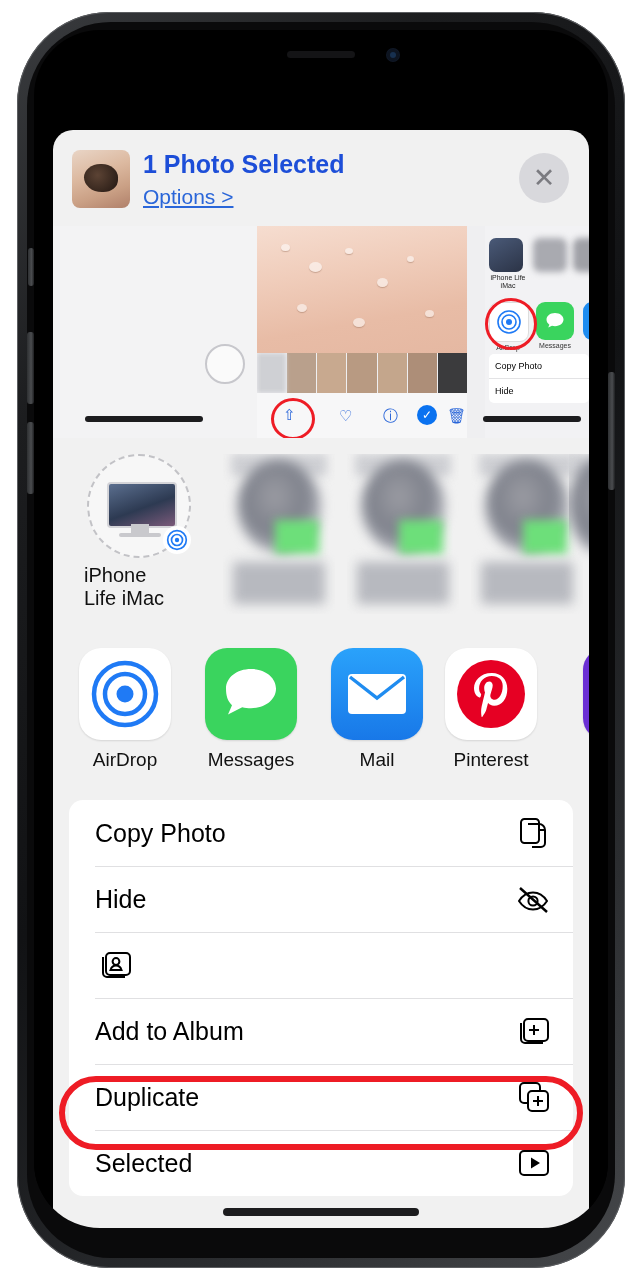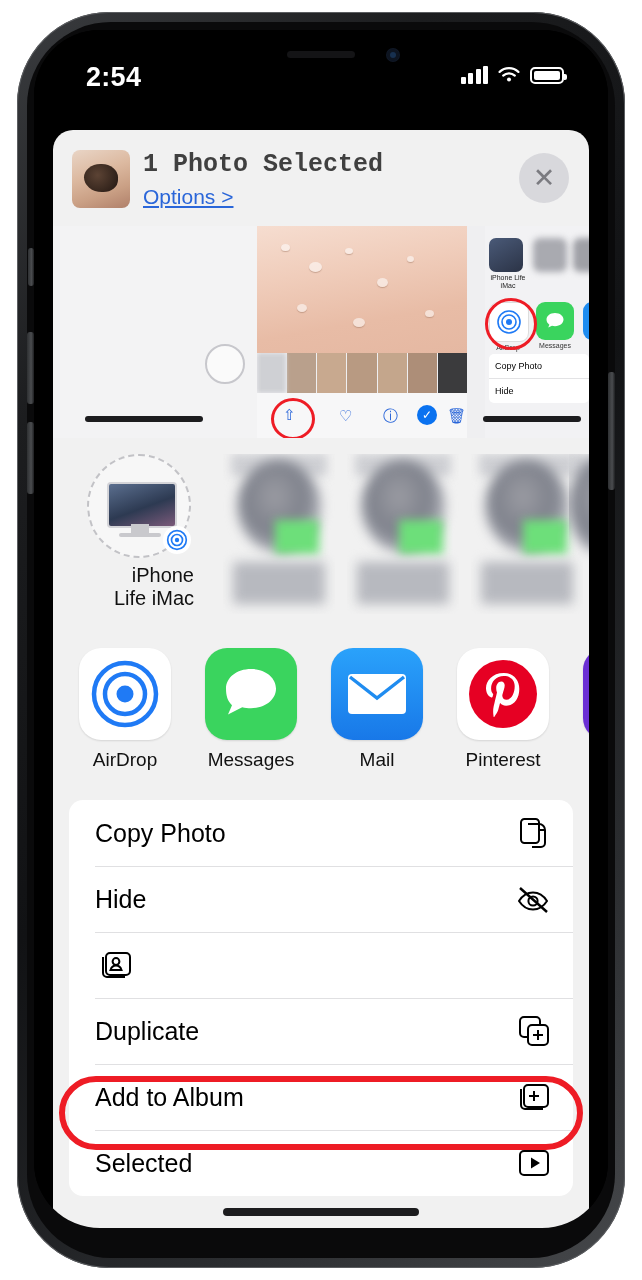--- a/index.html
+++ b/index.html
@@ -188,22 +188,21 @@
     width: 34px; height: 28px;
     border-radius: 50% 50% 45% 55%;
     background: radial-gradient(circle at 40% 40%, #5c4334, #2d1f18 80%);
   }
   #header-title {
     position: absolute;
     left: 90px;
     top: 20px;
     font-size: 25px;
     font-weight: bold;
-    color: #404040;
-    font-family: Liberation Mono, monospace;
+    color: #1d4ed8;
   }
   #header-options {
     position: absolute;
     left: 90px;
     top: 55px;
     font-size: 21px;
     color: #2a66d9;
     text-decoration: underline;
   }
   #close-button {
@@ -282,21 +281,21 @@
   #inset-list { position: absolute; left: 436px; top: 128px; width: 100px; background: #fff; border-radius: 5px; }
   .inset-list-row { height: 24px; font-size: 9px; color: #000; display: flex; align-items: center; padding-left: 6px; border-bottom: 1px solid #e3e3e5; }
 
   
   #people-row {
     position: absolute;
     left: 0; top: 308px; width: 536px; height: 188px;
     background: #f1f1f1;
   }
   #person-imac {
-    position: absolute; left: 31px; top: 16px; width: 110px; text-align: right;
+    position: absolute; left: 31px; top: 16px; width: 110px; text-align: left;
   }
   #imac-circle {
     width: 104px; height: 104px; border-radius: 50%;
     background: #f7f7f7;
     border: 2px dashed #c2c2c6;
     position: relative;
     margin: 0 auto;
     box-sizing: border-box;
   }
   #imac-screen {
@@ -406,39 +405,20 @@
 <div id="phone-frame">
   <div id="phone-frame-inner-edge"></div>
   <div class="side-btn" id="btn-silent"></div>
   <div class="side-btn" id="btn-volume-up"></div>
   <div class="side-btn" id="btn-volume-down"></div>
   <div class="side-btn" id="btn-power"></div>
 </div>
 
 <div id="screen">
 
-  <div id="status-bar">
-    <div id="status-time">2:54</div>
-    <div id="status-right">
-      <span class="sig-bars">
-          <i></i>
-          <i></i>
-          <i></i>
-          <i></i>
-        </span>
-      <svg width="24" height="18" viewBox="0 0 24 18">
-        <path d="M12 15.5a2 2 0 1 0 0-4 2 2 0 0 0 0 4z" fill="#fff"></path>
-        <path d="M6.2 9.6a8.6 8.6 0 0 1 11.6 0" stroke="#fff" stroke-width="2.2" fill="none" stroke-linecap="round"></path>
-        <path d="M2.6 5.9a13.7 13.7 0 0 1 18.8 0" stroke="#fff" stroke-width="2.2" fill="none" stroke-linecap="round"></path>
-      </svg>
-      <span class="battery">
-          <i></i>
-        </span>
-    </div>
-  </div>
 
   <div id="notch">
     <div id="notch-speaker"></div>
     <div id="notch-camera">
         <div id="notch-camera-dot"></div>
       </div>
   </div>
 
   <div id="content">
 
@@ -600,21 +580,21 @@
         <div class="app-item" style="left:272px;">
           <div class="app-icon" style="background:linear-gradient(180deg,#2aa2fb,#1878e8);">
             <svg width="62" height="44" viewBox="0 0 62 44">
               <rect x="2" y="2" width="58" height="40" rx="4" fill="#fff"></rect>
               <path d="M4 5 31 26 58 5" fill="none" stroke="#1f8cf0" stroke-width="3.4"></path>
             </svg>
           </div>
           <div class="app-label">Mail</div>
         </div>
 
-        <div class="app-item" style="left:398px;">
+        <div class="app-item" style="left:386px;">
           <div class="app-icon" style="background:#ffffff;">
             <svg width="80" height="80" viewBox="0 0 80 80">
               <circle cx="40" cy="40" r="34" fill="#e60023"></circle>
               <path d="M41 19c-12 0-18 8-18 15 0 4.3 1.7 8.1 5.3 9.5.6.3 1.1 0 1.3-.7l.5-2c.2-.6.1-.9-.4-1.4-1-1.2-1.6-2.8-1.6-5 0-6.5 4.9-12.3 12.8-12.3 7 0 10.8 4.2 10.8 9.9 0 7.4-3.3 13.7-8.2 13.7-2.7 0-4.7-2.2-4.1-5 .8-3.3 2.3-6.8 2.3-9.2 0-2.1-1.2-3.9-3.5-3.9-2.8 0-5 2.9-5 6.7 0 2.5.8 4.1.8 4.1s-2.9 12.2-3.4 14.3c-1 4.3-.1 9.5 0 10 0 .3.4.4.6.2.2-.3 3.2-4 4.2-7.7.3-1 1.7-6.5 1.7-6.5.8 1.6 3.3 3 6 3 7.9 0 13.2-7.2 13.2-16.8C56.3 25.6 50.1 19 41 19z" fill="#fff"></path>
             </svg>
           </div>
           <div class="app-label">Pinterest</div>
         </div>
 
         <div class="app-item" style="left:524px;">
@@ -654,42 +634,42 @@
             <svg width="38" height="32" viewBox="0 0 38 32">
               <rect x="11" y="4" width="24" height="22" rx="4" fill="none" stroke="#000" stroke-width="2"></rect>
               <path d="M8 8v16a4 4 0 0 0 4 4h18" fill="none" stroke="#000" stroke-width="2"></path>
               <circle cx="21" cy="12.5" r="3.4" fill="none" stroke="#000" stroke-width="2"></circle>
               <path d="M15.5 21c1-3 3.2-4.4 5.5-4.4S25.5 18 26.5 21z" fill="none" stroke="#000" stroke-width="2"></path>
             </svg>
           </span>
         </div>
 
         <div class="action-row">
+          <span>Add to Album</span>
+          <span class="action-icon">
+            <svg width="38" height="32" viewBox="0 0 38 32">
+              <rect x="11" y="4" width="24" height="22" rx="4" fill="none" stroke="#000" stroke-width="2"></rect>
+              <path d="M8 8v16a4 4 0 0 0 4 4h18" fill="none" stroke="#000" stroke-width="2"></path>
+              <path d="M21 10v10M16 15h10" stroke="#000" stroke-width="2" fill="none"></path>
+            </svg>
+          </span>
+        </div>
+
+        <div class="action-row">
           <span>Duplicate</span>
           <span class="action-icon">
             <svg width="34" height="34" viewBox="0 0 34 34">
               <rect x="3" y="3" width="20" height="20" rx="4" fill="none" stroke="#000" stroke-width="2"></rect>
               <rect x="11" y="11" width="20" height="20" rx="4" fill="#fff" stroke="#000" stroke-width="2"></rect>
               <path d="M21 16v10M16 21h10" stroke="#000" stroke-width="2" fill="none"></path>
             </svg>
           </span>
         </div>
 
         <div class="action-row">
-          <span>Add to Album</span>
-          <span class="action-icon">
-            <svg width="38" height="32" viewBox="0 0 38 32">
-              <rect x="11" y="4" width="24" height="22" rx="4" fill="none" stroke="#000" stroke-width="2"></rect>
-              <path d="M8 8v16a4 4 0 0 0 4 4h18" fill="none" stroke="#000" stroke-width="2"></path>
-              <path d="M21 10v10M16 15h10" stroke="#000" stroke-width="2" fill="none"></path>
-            </svg>
-          </span>
-        </div>
-
-        <div class="action-row">
           <span>Selected</span>
           <span class="action-icon">
             <svg width="34" height="34" viewBox="0 0 34 34">
               <rect x="3" y="5" width="28" height="24" rx="4" fill="none" stroke="#000" stroke-width="2"></rect>
               <path d="M14 11.5 23 17l-9 5.5z" fill="#000"></path>
             </svg>
           </span>
         </div>
 
       </div>

